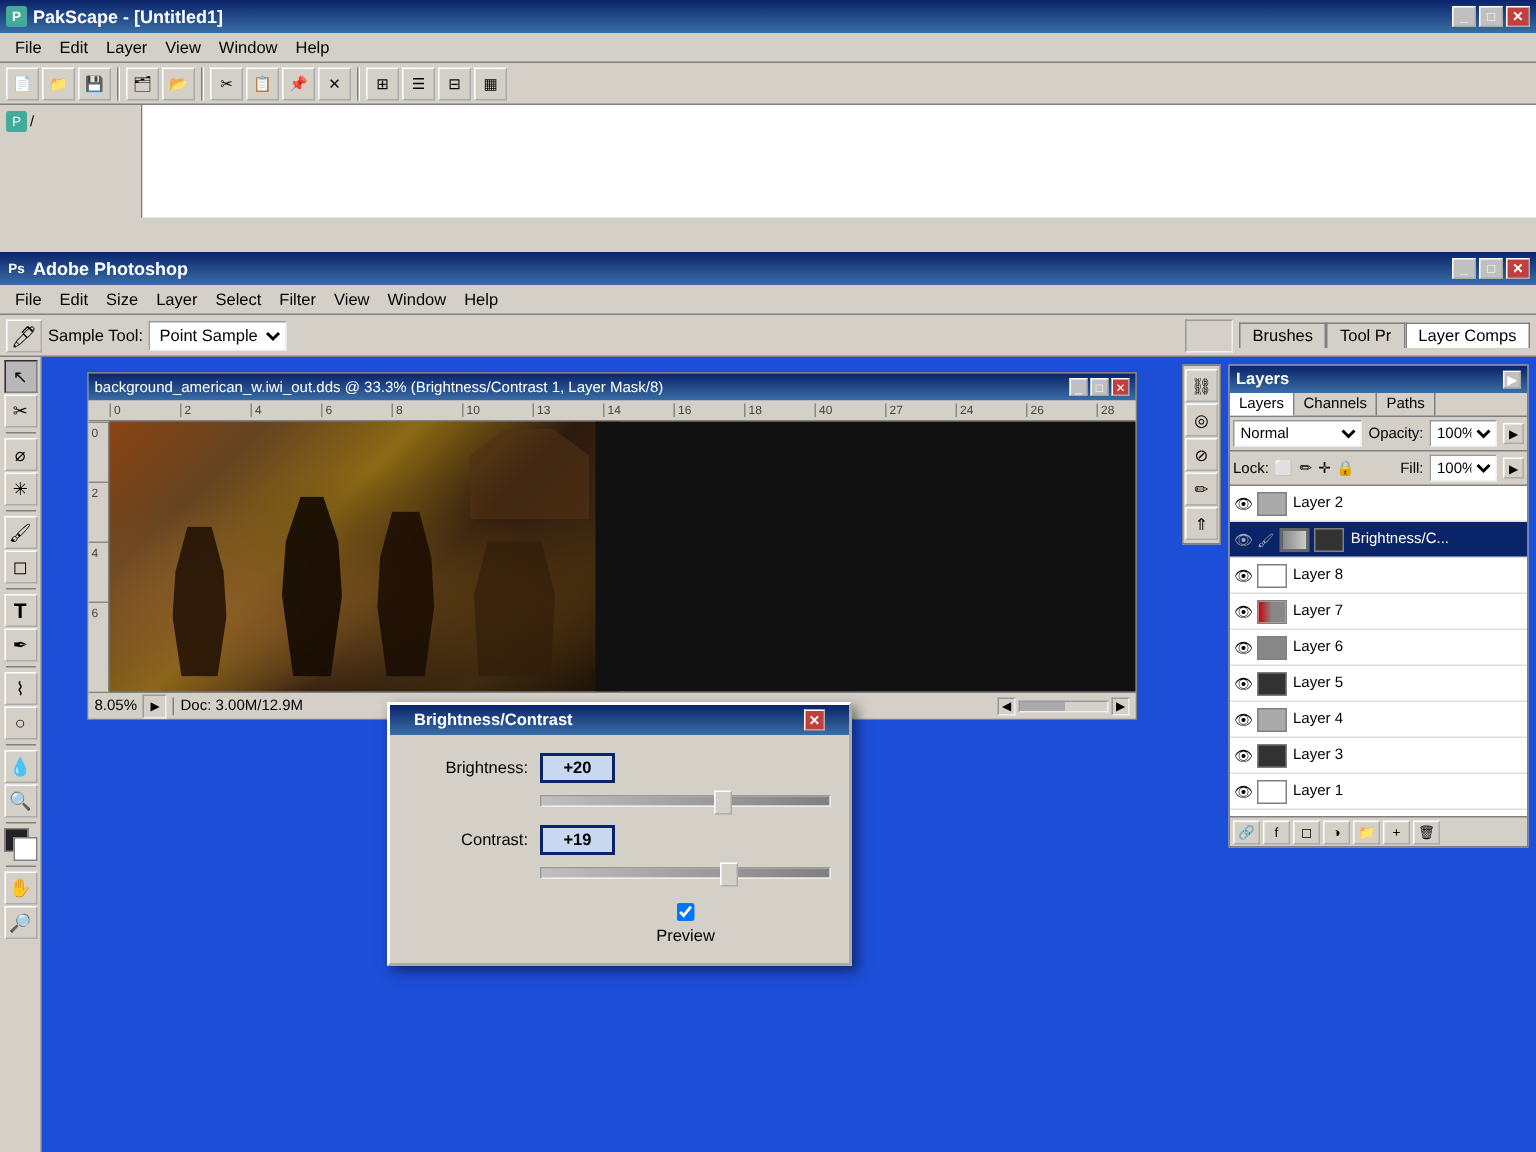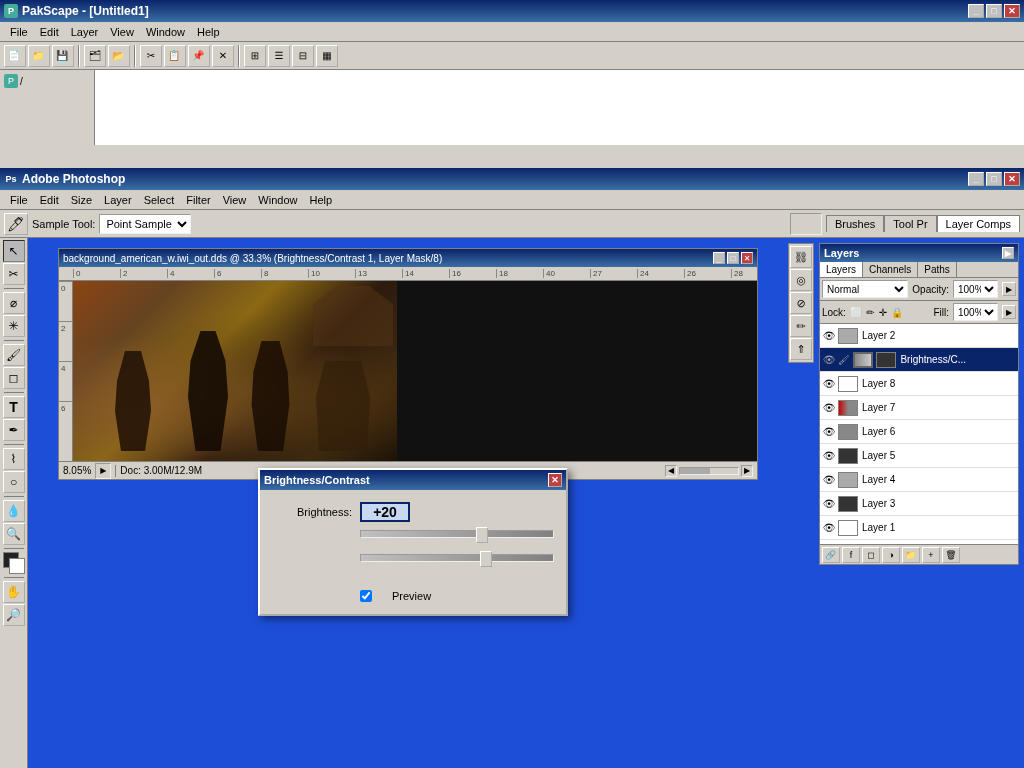--- a/index.html
+++ b/index.html
@@ -273,28 +273,28 @@
       top: 230px; left: 230px;
       width: 310px;
       background: #d4d0c8;
       border: 2px outset #fff;
       box-shadow: 3px 3px 8px rgba(0,0,0,0.5);
     }
     .bc-titlebar {
       height: 20px;
       background: linear-gradient(to bottom, #0a246a, #3a6ea5);
       display: flex; align-items: center; justify-content: space-between;
-      padding: 0 4px; color: white; font-size: 11px; font-weight: bold;
+      padding: 0 16px; color: white; font-size: 11px; font-weight: bold;
     }
     .bc-close-btn { width: 14px; height: 14px; background: #c04040; border: 1px outset #fff; display: flex; align-items: center; justify-content: center; font-size: 9px; cursor: pointer; color: white; }
 
     .bc-body { padding: 12px; }
     .bc-row { display: flex; align-items: center; margin-bottom: 8px; gap: 8px; }
     .bc-label { width: 80px; font-size: 11px; text-align: right; }
-    .bc-input { width: 50px; height: 20px; border: 2px solid #0a246a; background: #c8d8f0; text-align: center; font-size: 14px; font-weight: bold; }
+    .bc-input { width: 50px; height: 20px; border: 2px solid #0a246a; background: #c8d8f0; text-align: center; font-size: 11px; font-weight: bold; }
     .bc-slider-track {
       width: 100%;
       height: 8px;
       background: linear-gradient(to right, #c0c0c0, #808080);
       border: 1px inset;
       position: relative;
       margin: 4px 0;
     }
     .bc-slider-thumb {
       position: absolute;
@@ -306,21 +306,21 @@
     }
     .bc-buttons { display: flex; flex-direction: column; gap: 4px; }
     .bc-btn {
       width: 70px; height: 22px;
       background: #d4d0c8;
       border: 1px outset #fff;
       font-size: 11px;
       cursor: pointer;
       display: flex; align-items: center; justify-content: center;
     }
-    .bc-preview-row { display: flex; align-items: center; gap: 20px; margin-top: 16px; }
+    .bc-preview-row { display: flex; align-items: center; gap: 4px; margin-top: 4px; flex-direction: column; }
     .bc-checkbox { width: 12px; height: 12px; }
 
     
     .ps-extra-tools {
       position: absolute;
       right: 210px;
       top: 5px;
       width: 26px;
       background: #d4d0c8;
       border: 1px solid #808080;
@@ -642,20 +642,24 @@
               <div class="bc-row">
                 <span class="bc-label">Brightness:</span>
                 <input class="bc-input" type="text" value="+20" style="">
               </div>
               <div style="padding: 0 0 8px 88px;">
                 <div class="bc-slider-track">
                   <div class="bc-slider-thumb" style="left: 60%;"></div>
                 </div>
               </div>
 
+              <div class="bc-row">
+                <span class="bc-label">Contrast:</span>
+                <input class="bc-input" type="text" value="+19" style="">
+              </div>
               <div style="padding: 0 0 8px 88px;">
                 <div class="bc-slider-track">
                   <div class="bc-slider-thumb" style="left: 62%;"></div>
                 </div>
               </div>
             </div>
           </div>
           <div class="bc-preview-row" style="padding-left: 88px;">
             <input type="checkbox" class="bc-checkbox" checked="" style="">
             <span>Preview</span>

